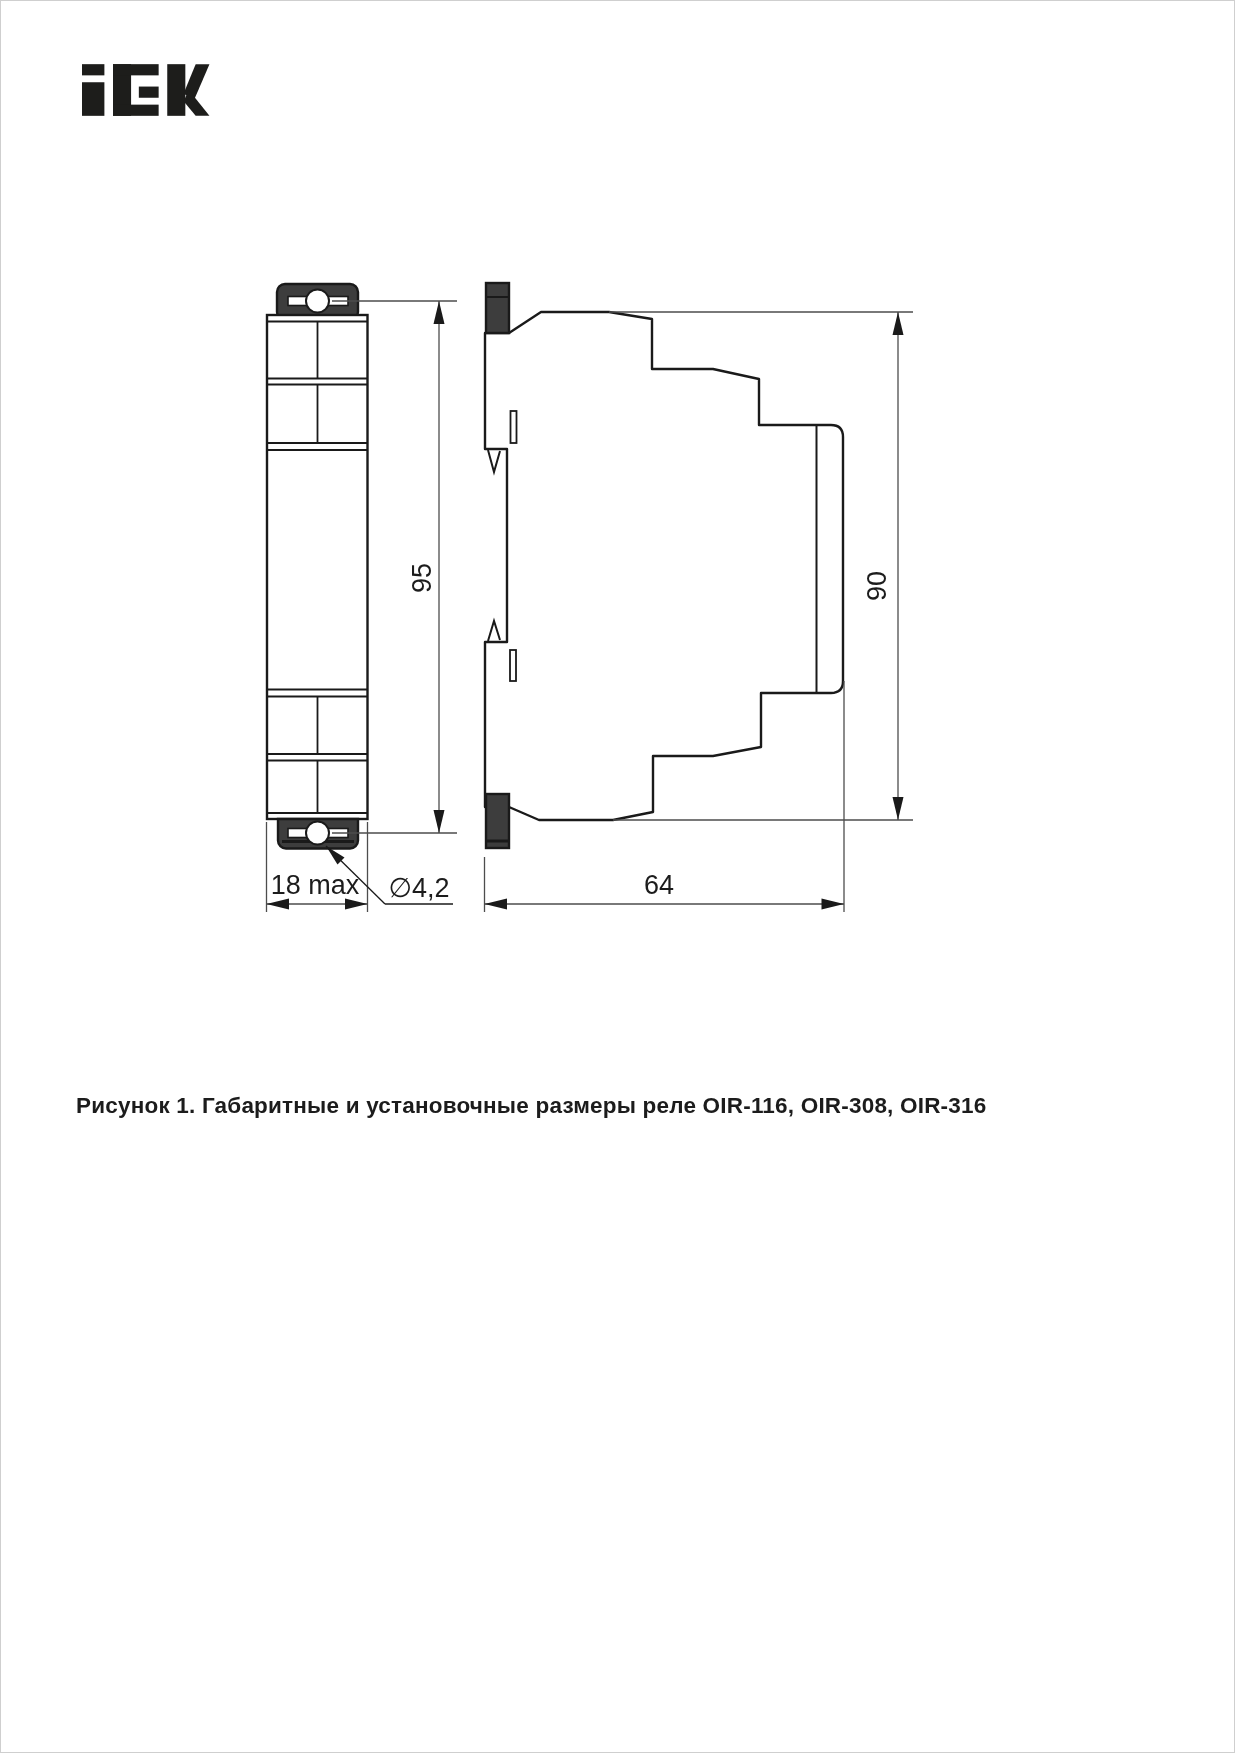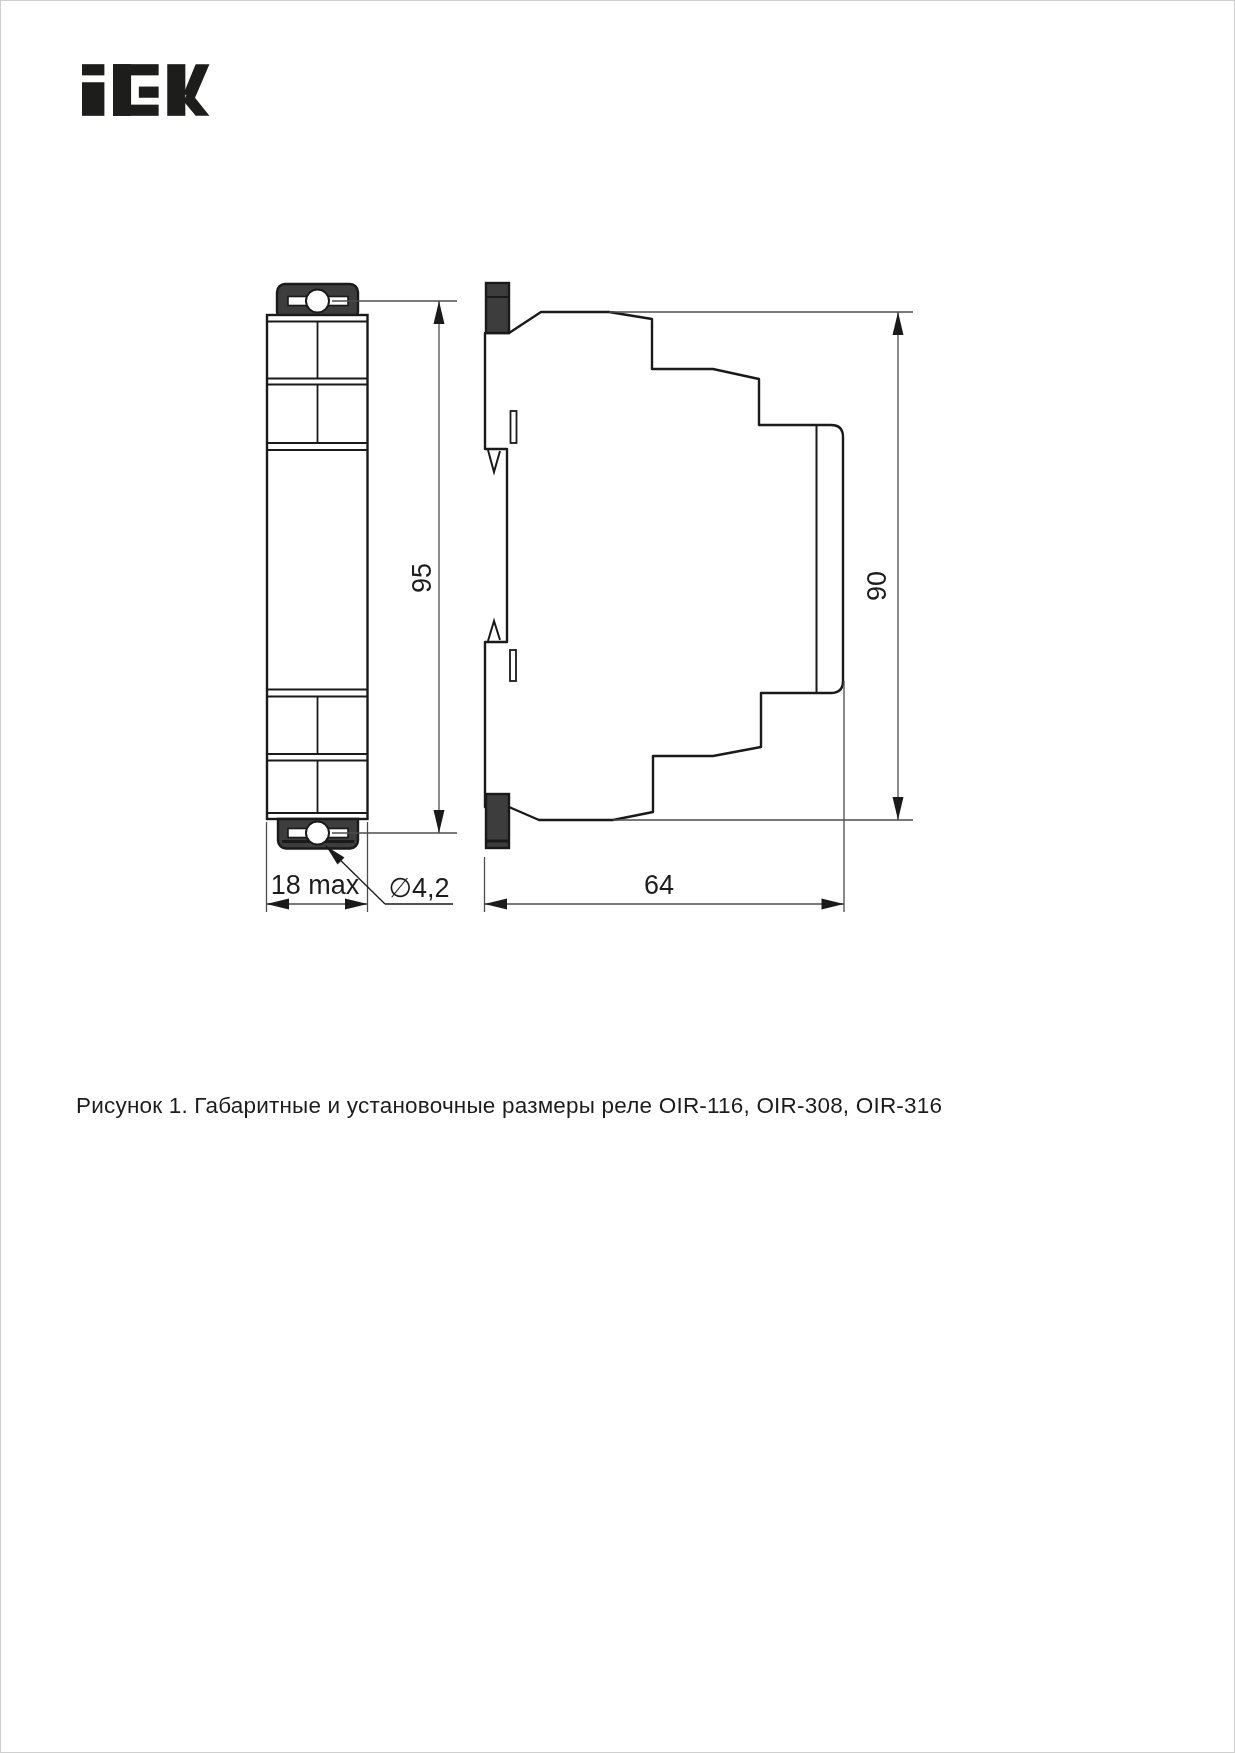--- a/index.html
+++ b/index.html
@@ -12,20 +12,21 @@
     box-sizing:border-box;
     font-family:"Liberation Sans", sans-serif;
     overflow:hidden;
   }
   .logo{position:absolute;left:68px;top:58px;width:150px;height:62px;}
   .drawing-svg{position:absolute;left:0;top:0;}
   .caption{
     position:absolute;left:75px;top:1092px;width:1080px;
     font-size:22.5px;color:#1c1c1c;letter-spacing:0.2px;
     white-space:nowrap;
+    font-weight:bold;
   }
   .dim-text{
     font-family:"Liberation Sans", sans-serif;
     font-size:27px;
     fill:#1c1c1c;
   }
 </style>
 </head>
 <body>
 

